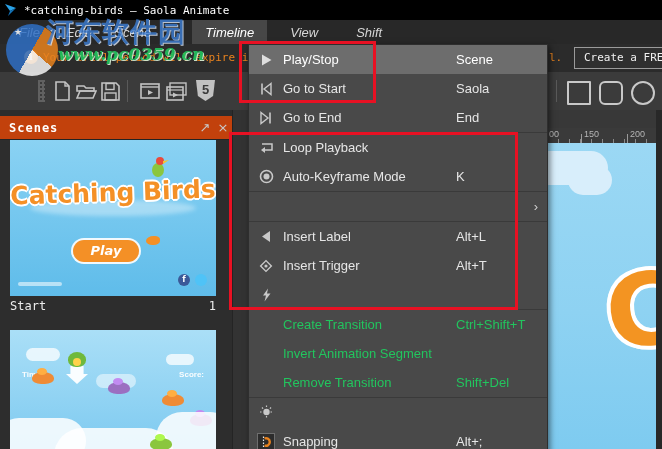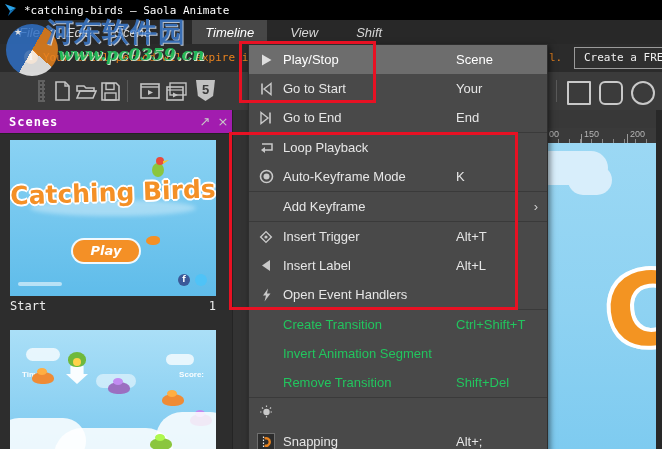--- a/index.html
+++ b/index.html
@@ -41,21 +41,21 @@
   .shape-tool{top:81px;width:20px;height:20px;border:2px solid #c9c9c9;background:transparent;}
   .shape-sq{border-radius:1px;}
   .shape-rr{border-radius:6px;}
   .shape-el{border-radius:50%;}
   .html5-ic{top:80px;width:19px;height:21px;background:#c2c2c2;color:#3b3b3b;
     font:bold 13px "Liberation Sans",sans-serif;text-align:center;line-height:20px;
     clip-path:polygon(0 0,100% 0,90% 76%,50% 100%,10% 76%);}
 
   
   .scenes{left:0;top:110px;width:232px;height:339px;background:#2d2d2d;}
-  .scenes-hd{left:0;top:110px;width:232px;height:23px;background:#a21caf;border-bottom:1px solid #232323;
+  .scenes-hd{left:0;top:116px;width:232px;height:23px;background:#c2410c;border-bottom:1px solid #232323;
     display:flex;align-items:center;}
   .scenes-title{color:#fff;font:bold 12px "DejaVu Sans Mono",monospace;margin-left:9px;letter-spacing:1px;}
   .hd-ic{color:#c9c9c9;font:13px "DejaVu Sans",sans-serif;width:18px;text-align:center;}
   .thumb1{left:10px;top:140px;width:206px;height:156px;background:linear-gradient(180deg,#8ad2f3,#5fbcea);overflow:hidden;}
   .thumb2{left:10px;top:330px;width:206px;height:119px;background:linear-gradient(180deg,#aadff7,#7ecaf0);overflow:hidden;}
   .cap-name{left:10px;top:299px;color:#ececec;font:12px "DejaVu Sans Mono",monospace;}
   .cap-num{left:10px;top:299px;width:206px;text-align:right;color:#ececec;font:12px "DejaVu Sans Mono",monospace;}
 
   .logo-txt{position:absolute;left:0;top:38px;width:100%;text-align:center;
     color:#f49026;font:bold 25px "DejaVu Sans",sans-serif;transform:rotate(-2deg);letter-spacing:0;
@@ -274,21 +274,21 @@
   </div>
 
   <div class="mi">
     <span class="mic">
       <svg width="14" height="14" viewBox="0 0 14 14">
           <path d="M3 1.5 V12.5" stroke="#c9c9c9" stroke-width="1.6"></path>
           <polygon points="12,1.5 5,7 12,12.5" fill="none" stroke="#c9c9c9" stroke-width="1.4"></polygon>
         </svg>
     </span>
     <span>Go to Start</span>
-    <span class="mis">Your</span>
+    <span class="mis">Saola</span>
   </div>
 
   <div class="mi">
     <span class="mic">
       <svg width="14" height="14" viewBox="0 0 14 14">
           <polygon points="2,1.5 9,7 2,12.5" fill="none" stroke="#c9c9c9" stroke-width="1.4"></polygon>
           <path d="M11 1.5 V12.5" stroke="#c9c9c9" stroke-width="1.6"></path>
         </svg>
     </span>
     <span>Go to End</span>
@@ -316,54 +316,52 @@
         </svg>
     </span>
     <span>Auto-Keyframe Mode</span>
     <span class="mis">K</span>
   </div>
 
   <div class="msep"></div>
 
   <div class="mi">
     <span class="mic"></span>
-    <span>Add Keyframe</span>
     <span class="msub">›</span>
   </div>
 
   <div class="msep"></div>
+
+  <div class="mi">
+    <span class="mic">
+      <svg width="12" height="13" viewBox="0 0 12 13">
+          <polygon points="10,1 10,12 2,6.5" fill="#c9c9c9"></polygon>
+        </svg>
+    </span>
+    <span>Insert Label</span>
+    <span class="mis">Alt+L</span>
+  </div>
 
   <div class="mi">
     <span class="mic">
       <svg width="14" height="14" viewBox="0 0 14 14">
           <rect x="3.2" y="3.2" width="7.6" height="7.6" transform="rotate(45 7 7)" fill="none" stroke="#c9c9c9" stroke-width="1.4"></rect>
           <circle cx="7" cy="7" r="1.6" fill="#c9c9c9"></circle>
         </svg>
     </span>
     <span>Insert Trigger</span>
     <span class="mis">Alt+T</span>
   </div>
 
   <div class="mi">
     <span class="mic">
-      <svg width="12" height="13" viewBox="0 0 12 13">
-          <polygon points="10,1 10,12 2,6.5" fill="#c9c9c9"></polygon>
-        </svg>
-    </span>
-    <span>Insert Label</span>
-    <span class="mis">Alt+L</span>
-  </div>
-
-  <div class="mi">
-    <span class="mic">
       <svg width="11" height="14" viewBox="0 0 11 14">
           <polygon points="7,0.5 2,7.5 5,7.5 3.5,13.5 9.5,5.5 6,5.5" fill="#c9c9c9"></polygon>
         </svg>
     </span>
-    <span>Open Event Handlers</span>
     <span class="mis"></span>
   </div>
 
   <div class="msep"></div>
 
   <div class="mi dis">
     <span class="mic"></span>
     <span>Create Transition</span>
     <span class="mis">Ctrl+Shift+T</span>
   </div>

